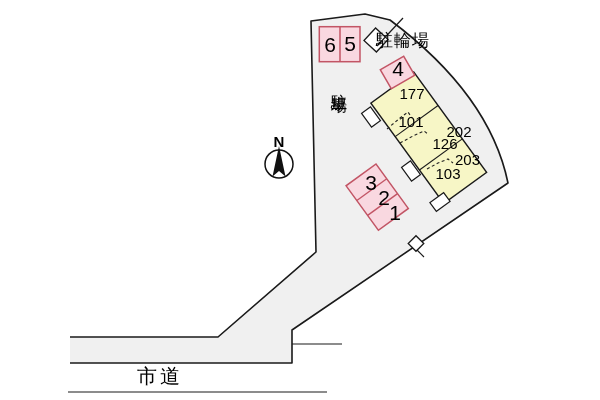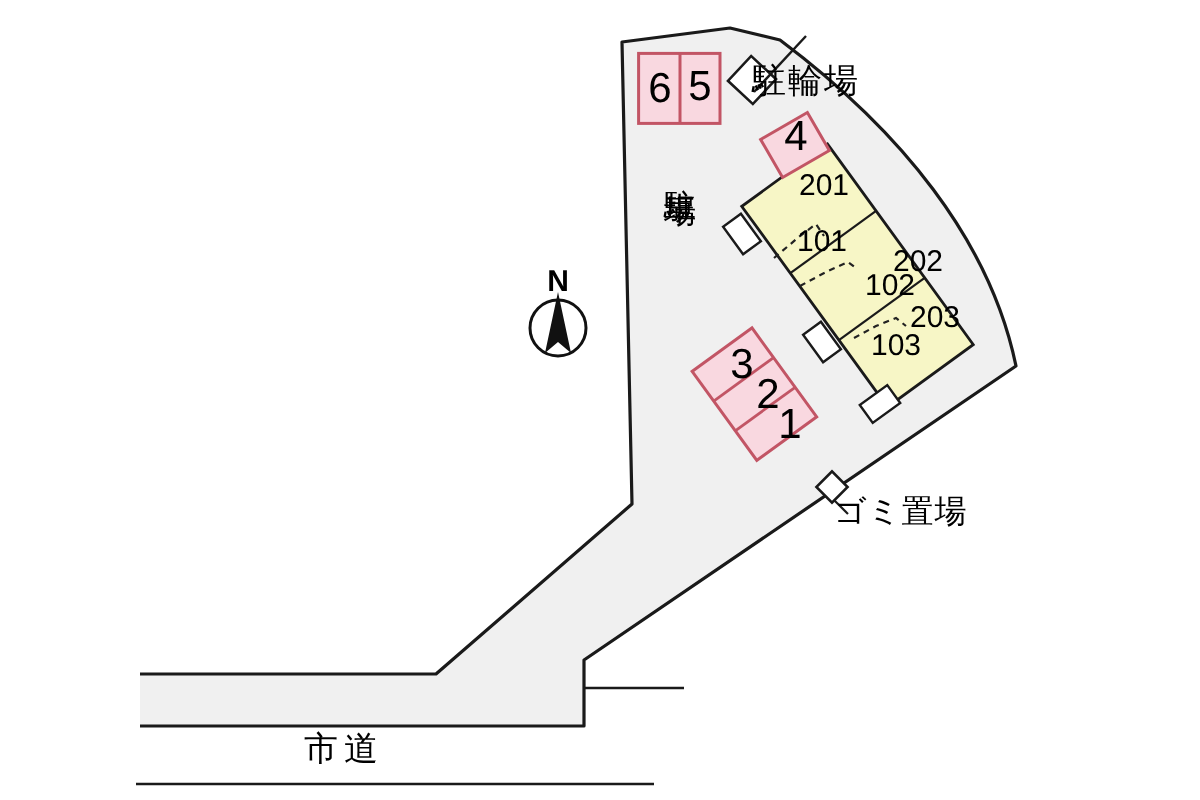--- a/index.html
+++ b/index.html
@@ -10,21 +10,21 @@
     --parking-stroke:#c25565;
     --text:#000000;
   }
   html,body{margin:0;padding:0;}
   body{background:#ffffff;font-family:"Liberation Sans","DejaVu Sans",sans-serif;}
   .stage{position:relative;width:600px;height:400px;background:#ffffff;overflow:hidden;}
   .stage svg{position:absolute;left:0;top:0;}
   .lbl{position:absolute;color:var(--text);line-height:1;white-space:nowrap;}
   .bike-lbl{left:376px;top:3px;font-size:17px;letter-spacing:1px;margin-top:29px;}
   .trash-lbl{left:417px;top:249px;font-size:16px;letter-spacing:0.5px;}
-  .road-lbl{left:152px;top:366px;font-size:17px;letter-spacing:3px;}
+  .road-lbl{left:137px;top:366px;font-size:20px;letter-spacing:3px;}
   .parking-lbl{left:331px;top:81px;font-size:16px;letter-spacing:2px;
                writing-mode:vertical-rl;text-orientation:upright;}
   .north-lbl{left:279px;top:141px;transform:translate(-50%,-50%);
              font-size:15px;font-weight:bold;}
   .num{position:absolute;transform:translate(-50%,-50%);font-size:21px;color:var(--text);}
   .unitnum{position:absolute;transform:translate(-50%,-50%);font-size:15px;color:var(--text);}
 </style>
 </head>
 <body>
 
@@ -88,31 +88,30 @@
       <polygon points="279,146 285.5,176.5 279,171 272.5,176.5" fill="#111111"></polygon>
     </g>
   </svg>
 
   <div class="lbl north-lbl">N</div>
 
   <div class="lbl bike-lbl">駐輪場</div>
 
   <div class="lbl parking-lbl">駐車場</div>
 
-  <div class="lbl trash-lbl">ゴミ置場</div>
 
   <div class="lbl road-lbl">市道</div>
 
   <div class="num" style="left:330px;top:44.5px">6</div>
   <div class="num" style="left:350px;top:43.5px">5</div>
   <div class="num" style="left:398px;top:68.5px">4</div>
   <div class="num" style="left:371px;top:183px">3</div>
   <div class="num" style="left:384px;top:198px">2</div>
   <div class="num" style="left:395px;top:213px">1</div>
 
-  <div class="unitnum" style="left:412px;top:93px">201</div>
+  <div class="unitnum" style="left:412px;top:93px">177</div>
   <div class="unitnum" style="left:411px;top:121px">101</div>
   <div class="unitnum" style="left:459px;top:131px">202</div>
-  <div class="unitnum" style="left:445px;top:142.5px">102</div>
+  <div class="unitnum" style="left:445px;top:142.5px">126</div>
   <div class="unitnum" style="left:467.5px;top:159px">203</div>
   <div class="unitnum" style="left:448px;top:173px">103</div>
 
 </div>
 
 </body></html>

